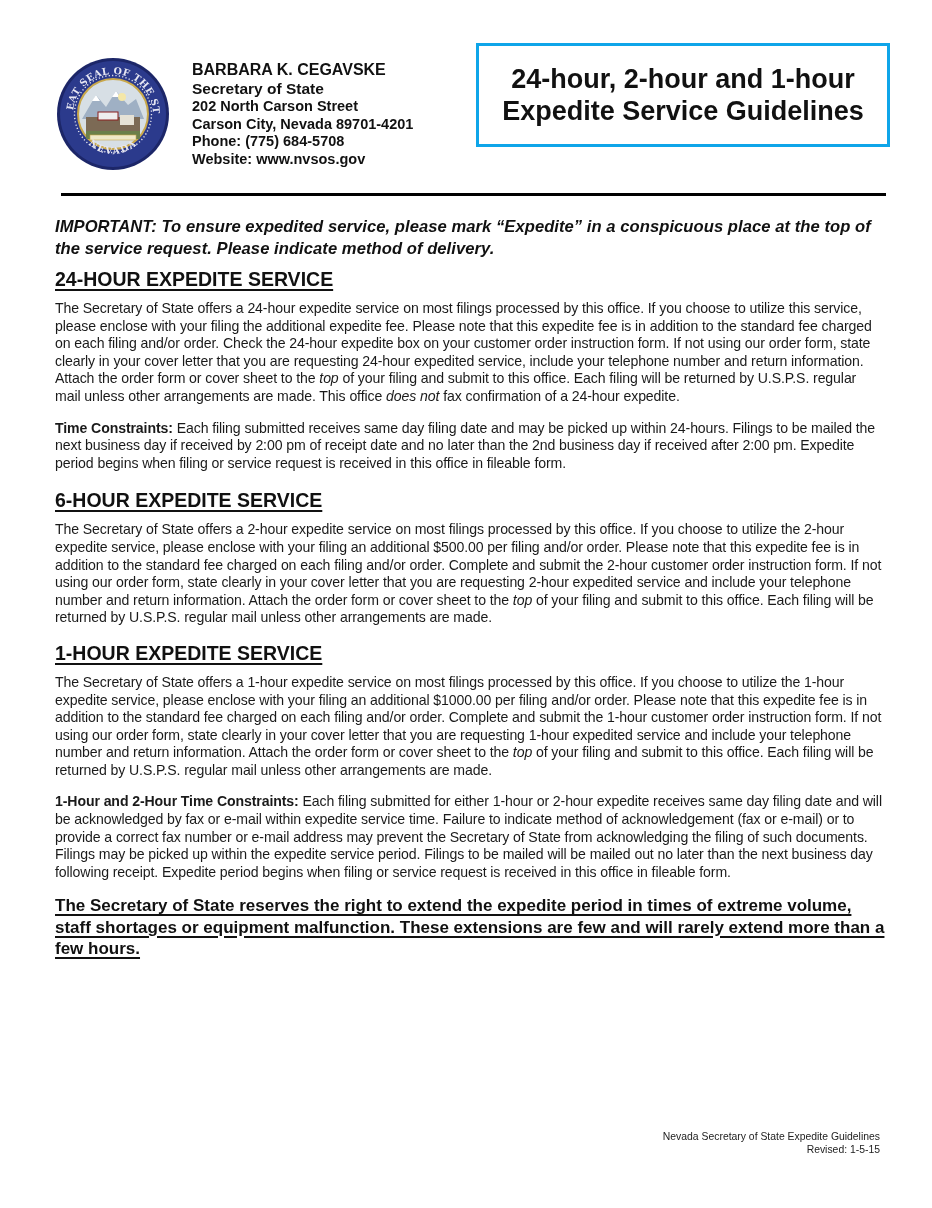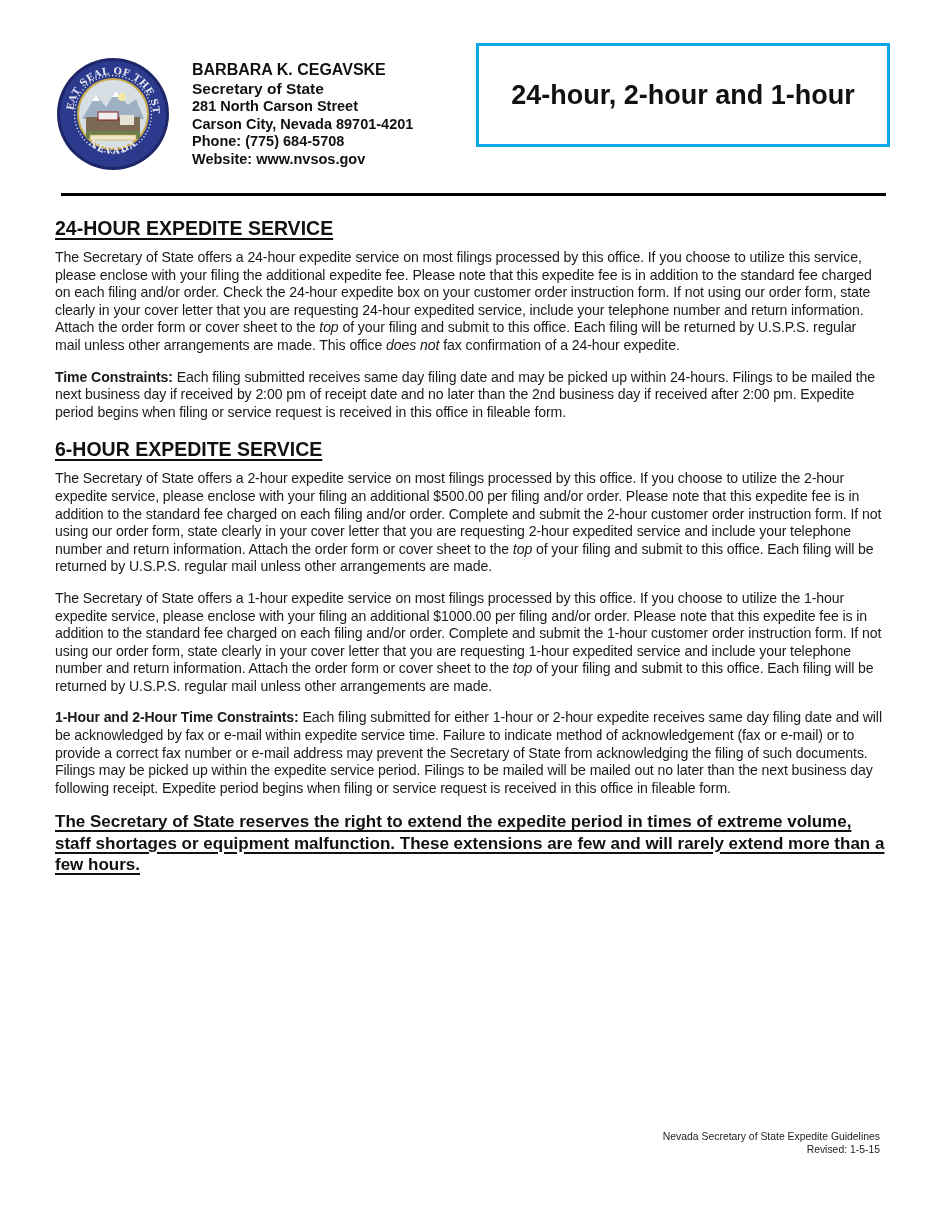--- a/index.html
+++ b/index.html
@@ -49,46 +49,49 @@
     <rect x="64" y="58" width="14" height="10" fill="#e6e2d6"></rect>
     <rect x="30" y="74" width="54" height="8" fill="#6c7f4a"></rect>
     <rect x="34" y="78" width="46" height="5" fill="#f0e8c8" stroke="#c9a84a" stroke-width="0.6"></rect>
     <text font-size="9.5" fill="#e6e6f2" font-family="DejaVu Serif, serif" font-weight="bold" letter-spacing="0.4"><textPath href="#sealTop" startOffset="50%" text-anchor="middle">THE GREAT SEAL OF THE STATE OF</textPath></text>
     <text font-size="9.5" fill="#e6e6f2" font-family="DejaVu Serif, serif" font-weight="bold" letter-spacing="1.5"><textPath href="#sealBot" startOffset="50%" text-anchor="middle">NEVADA</textPath></text>
   </svg>
 
   <div class="contact">
     <div class="name">BARBARA K. CEGAVSKE</div>
     <div class="role">Secretary of State</div>
-    <div>281 North Carson Street</div>
+    <div>202 North Carson Street</div>
     <div>Carson City, Nevada 89701-4201</div>
     <div>Phone: (775) 684-5708</div>
     <div>Website: www.nvsos.gov</div>
   </div>
 
   <div class="title-box">
     <div>24-hour, 2-hour and 1-hour</div>
+    <div>Expedite Service Guidelines</div>
   </div>
 
   <div class="rule"></div>
 
   <div class="content">
+    <div class="important">IMPORTANT:  To ensure expedited service, please mark “Expedite” in a conspicuous place at the top of the service request.  Please indicate method of delivery.</div>
 
     <section>
       <h2>24-HOUR EXPEDITE SERVICE</h2>
       <p><span>The Secretary of State offers a 24-hour expedite service on most filings processed by this office.  If you choose to utilize this service, please enclose with your filing the additional expedite fee.  Please note that this expedite fee is in addition to the standard fee charged on each filing and/or order.  Check the 24-hour expedite box on your customer order instruction form.  If not using our order form, state clearly in your cover letter that you are requesting 24-hour expedited service, include your telephone number and return information.  Attach the order form or cover sheet to the </span><em>top</em><span> of your filing and submit to this office.  Each filing will be returned by U.S.P.S. regular mail unless other arrangements are made.  This office </span><em>does not</em><span> fax confirmation of a 24-hour expedite.</span></p>
       <p class="tight"><span class="bold-lead">Time Constraints:</span><span>  Each filing submitted receives same day filing date and may be picked up within 24-hours.  Filings to be mailed the next business day if received by 2:00 pm of receipt date and no later than the 2nd business day if received after 2:00 pm.  Expedite period begins when filing or service request is received in this office in fileable form.</span></p>
     </section>
 
     <section style="margin-top:16px;">
       <h2>6-HOUR EXPEDITE SERVICE</h2>
       <p><span>The Secretary of State offers a 2-hour expedite service on most filings processed by this office.  If you choose to utilize the 2-hour expedite service, please enclose with your filing an additional $500.00 per filing and/or order.  Please note that this expedite fee is in addition to the standard fee charged on each filing and/or order.  Complete and submit the 2-hour customer order instruction form.  If not using our order form, state clearly in your cover letter that you are requesting 2-hour expedited service and include your telephone number and return information.  Attach the order form or cover sheet to the </span><em>top</em><span> of your filing and submit to this office.  Each filing will be returned by U.S.P.S. regular mail unless other arrangements are made.</span></p>
     </section>
 
     <section style="margin-top:14px;">
+      <h2>1-HOUR EXPEDITE SERVICE</h2>
       <p class="tight"><span>The Secretary of State offers a 1-hour expedite service on most filings processed by this office.  If you choose to utilize the 1-hour expedite service, please enclose with your filing an additional $1000.00 per filing and/or order.  Please note that this expedite fee is in addition to the standard fee charged on each filing and/or order.  Complete and submit the 1-hour customer order instruction form.  If not using our order form, state clearly in your cover letter that you are requesting 1-hour expedited service and include your telephone number and return information.  Attach the order form or cover sheet to the </span><em>top</em><span> of your filing and submit to this office.  Each filing will be returned by U.S.P.S. regular mail unless other arrangements are made.</span></p>
       <p style="margin-top:14px;"><span class="bold-lead">1-Hour and 2-Hour Time Constraints:</span><span>  Each filing submitted for either 1-hour or 2-hour expedite receives same day filing date and will be acknowledged by fax or e-mail within expedite service time.  Failure to indicate method of acknowledgement (fax or e-mail) or to provide a correct fax number or e-mail address may prevent the Secretary of State from acknowledging the filing of such documents.  Filings may be picked up within the expedite service period. Filings to be mailed will be mailed out no later than the next business day following receipt.  Expedite period begins when filing or service request is received in this office in fileable form.</span></p>
     </section>
 
     <div class="notice">The Secretary of State reserves the right to extend the expedite period in times of extreme volume, staff shortages or equipment malfunction.  These extensions are few and will rarely extend more than a few hours.</div>
   </div>
 
   <div class="footer">
     <div>Nevada Secretary of State Expedite Guidelines</div>
     <div>Revised: 1-5-15</div>

